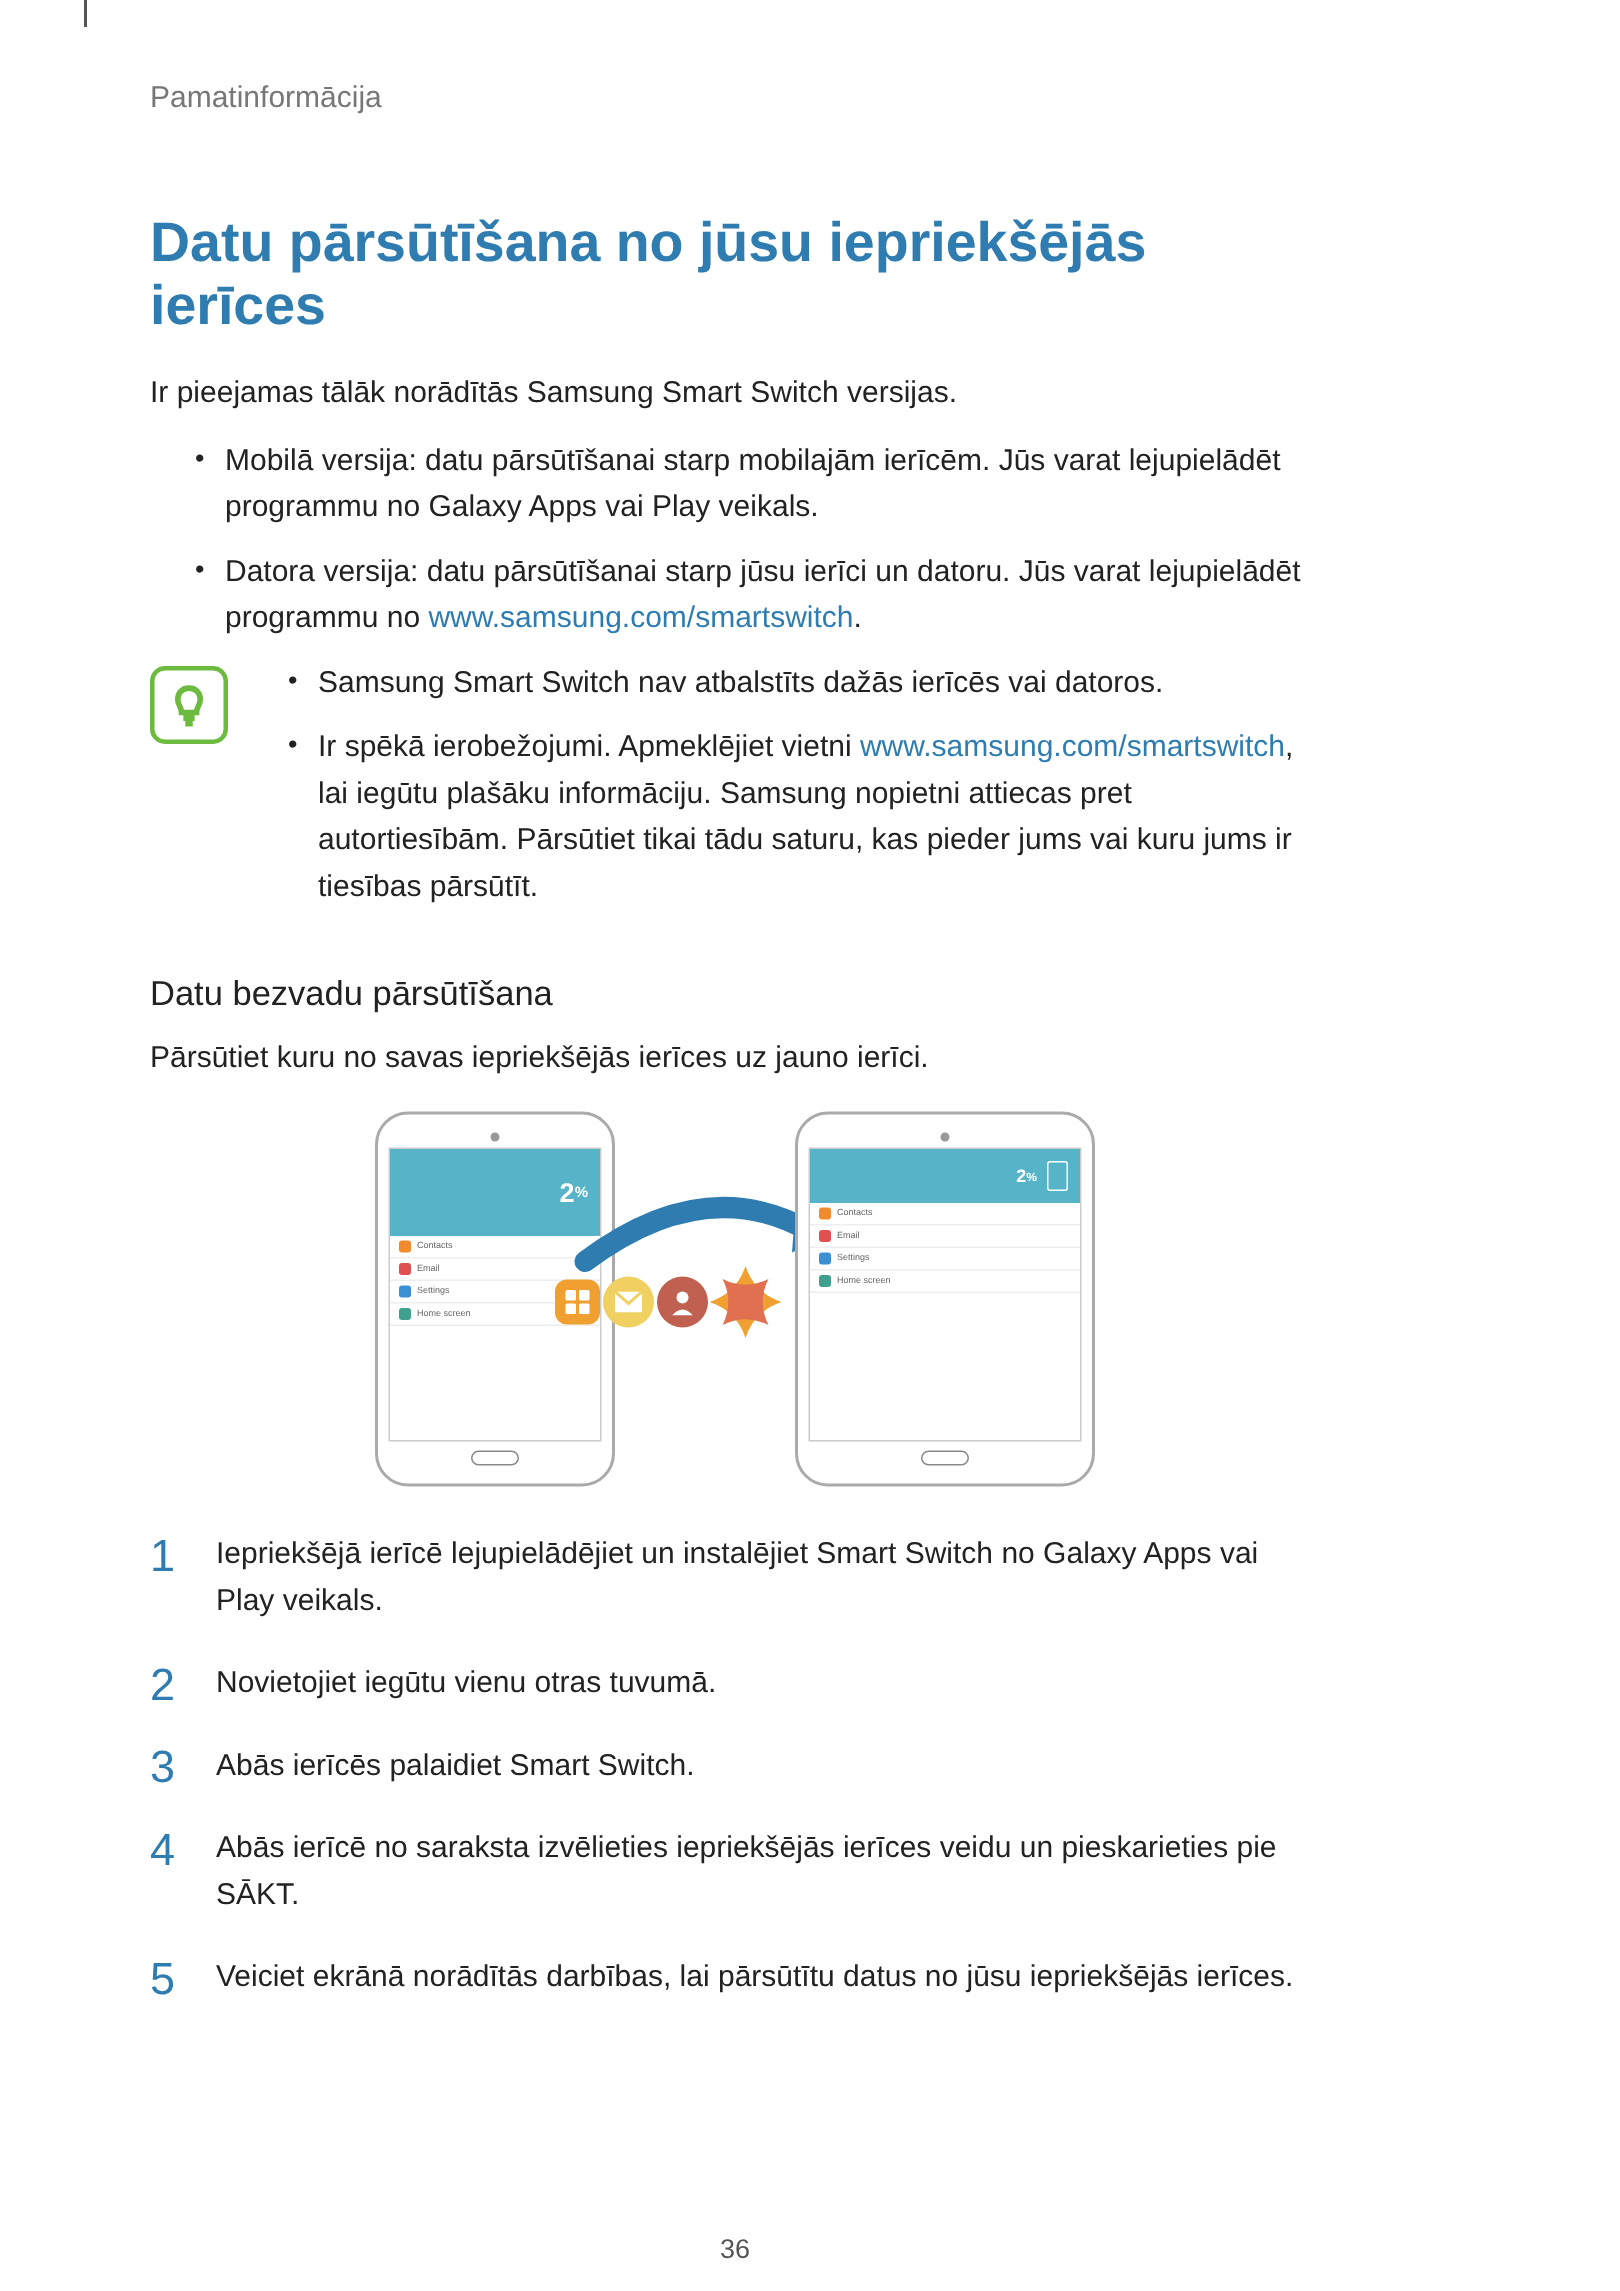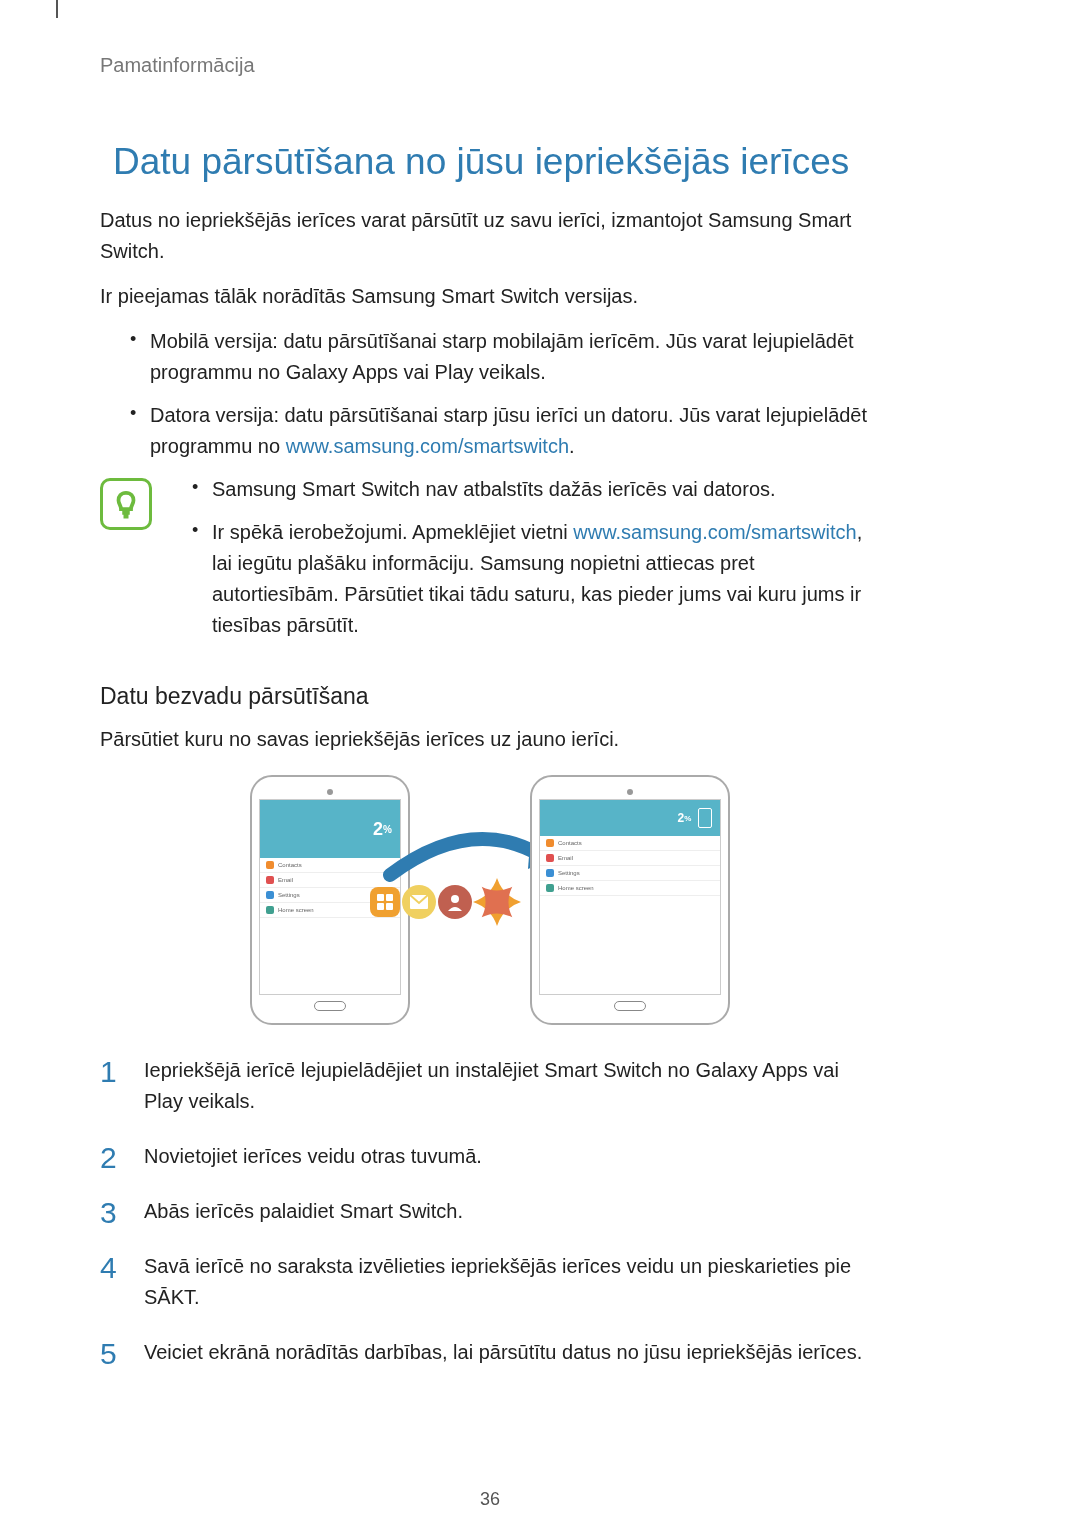--- a/index.html
+++ b/index.html
@@ -25,23 +25,23 @@
     background: #555;
   }
   .section-label {
     font-size: 20px;
     color: #777;
     margin-bottom: 60px;
     margin-top: 0;
   }
   h1 {
     color: #2f7cb1;
-    font-weight: normal;
+    font-weight: bold;
     font-size: 37px;
-    margin: 0 0 22px 13px;
+    margin: 0 0 22px 0;
   }
   p {
     font-size: 20px;
     line-height: 1.55;
     margin: 0 0 14px 0;
   }
   ul.bullets {
     list-style: none;
     padding: 0 0 0 30px;
     margin: 0;
@@ -253,21 +253,20 @@
 </style>
 </head>
 <body>
 
 <div class="page">
   <div class="header-line"></div>
   <p class="section-label">Pamatinformācija</p>
 
   <h1>Datu pārsūtīšana no jūsu iepriekšējās ierīces</h1>
 
-  <p>Datus no iepriekšējās ierīces varat pārsūtīt uz savu ierīci, izmantojot Samsung Smart Switch.</p>
   <p>Ir pieejamas tālāk norādītās Samsung Smart Switch versijas.</p>
 
   <ul class="bullets">
     <li>
       <span>Mobilā versija: datu pārsūtīšanai starp mobilajām ierīcēm. Jūs varat lejupielādēt programmu no </span><span class="bold">Galaxy Apps</span><span> vai </span><span class="bold">Play veikals</span><span>.</span>
     </li>
     <li>
       <span>Datora versija: datu pārsūtīšanai starp jūsu ierīci un datoru. Jūs varat lejupielādēt programmu no </span><a class="link">www.samsung.com/smartswitch</a><span>.</span>
     </li>
   </ul>
@@ -380,24 +379,24 @@
           </div>
       </div>
       <div class="homebtn"></div>
     </div>
   </div>
 
   <ol class="steps">
     <li>
       <span>Iepriekšējā ierīcē lejupielādējiet un instalējiet Smart Switch no </span><span class="bold">Galaxy Apps</span><span> vai </span><span class="bold">Play veikals</span><span>.</span>
     </li>
-    <li>Novietojiet ierīces veidu otras tuvumā.</li>
+    <li>Novietojiet iegūtu vienu otras tuvumā.</li>
     <li>
       <span>Abās ierīcēs palaidiet </span><span class="bold">Smart Switch</span><span>.</span>
     </li>
     <li>
-      <span>Savā ierīcē no saraksta izvēlieties iepriekšējās ierīces veidu un pieskarieties pie </span><span class="bold">SĀKT</span><span>.</span>
+      <span>Abās ierīcē no saraksta izvēlieties iepriekšējās ierīces veidu un pieskarieties pie </span><span class="bold">SĀKT</span><span>.</span>
     </li>
     <li>Veiciet ekrānā norādītās darbības, lai pārsūtītu datus no jūsu iepriekšējās ierīces.</li>
   </ol>
 
   <div class="page-number">36</div>
 </div>
 
 </body></html>

